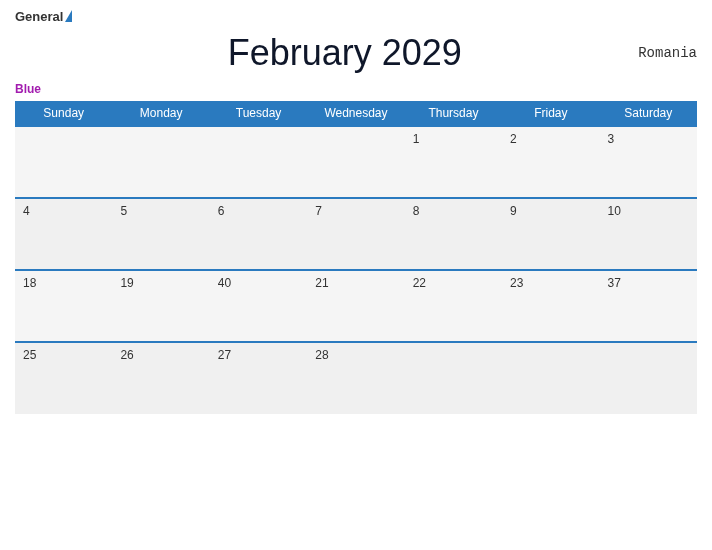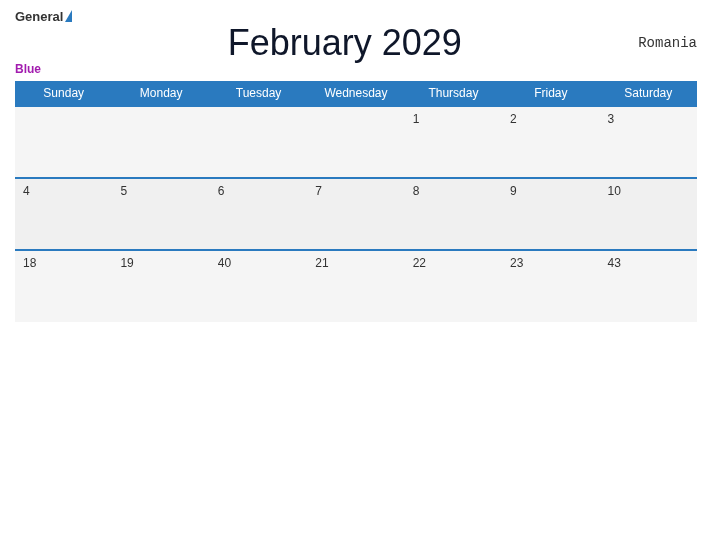--- a/index.html
+++ b/index.html
@@ -20,20 +20,21 @@
     .header {
       display: flex;
       align-items: center;
       justify-content: space-between;
       margin-bottom: 6px;
     }
     .logo {
       display: flex;
       flex-direction: column;
       align-items: flex-start;
+      gap: 20px;
     }
     .logo-general {
       font-size: 13px;
       font-weight: bold;
       color: #333;
       line-height: 1;
     }
     .logo-blue {
       font-size: 12px;
       font-weight: bold;
@@ -154,17 +155,26 @@
           <td><span class="day-number">9</span></td>
           <td><span class="day-number">10</span></td>
         </tr>
         <tr>
           <td><span class="day-number">18</span></td>
           <td><span class="day-number">19</span></td>
           <td><span class="day-number">40</span></td>
           <td><span class="day-number">21</span></td>
           <td><span class="day-number">22</span></td>
           <td><span class="day-number">23</span></td>
-          <td><span class="day-number">43</span></td>
+          <td><span class="day-number">37</span></td>
+        </tr>
+        <tr>
+          <td><span class="day-number">25</span></td>
+          <td><span class="day-number">26</span></td>
+          <td><span class="day-number">27</span></td>
+          <td><span class="day-number">28</span></td>
+          <td></td>
+          <td></td>
+          <td></td>
         </tr>
       </tbody>
   </table>
 </div>
 
 </body></html>

